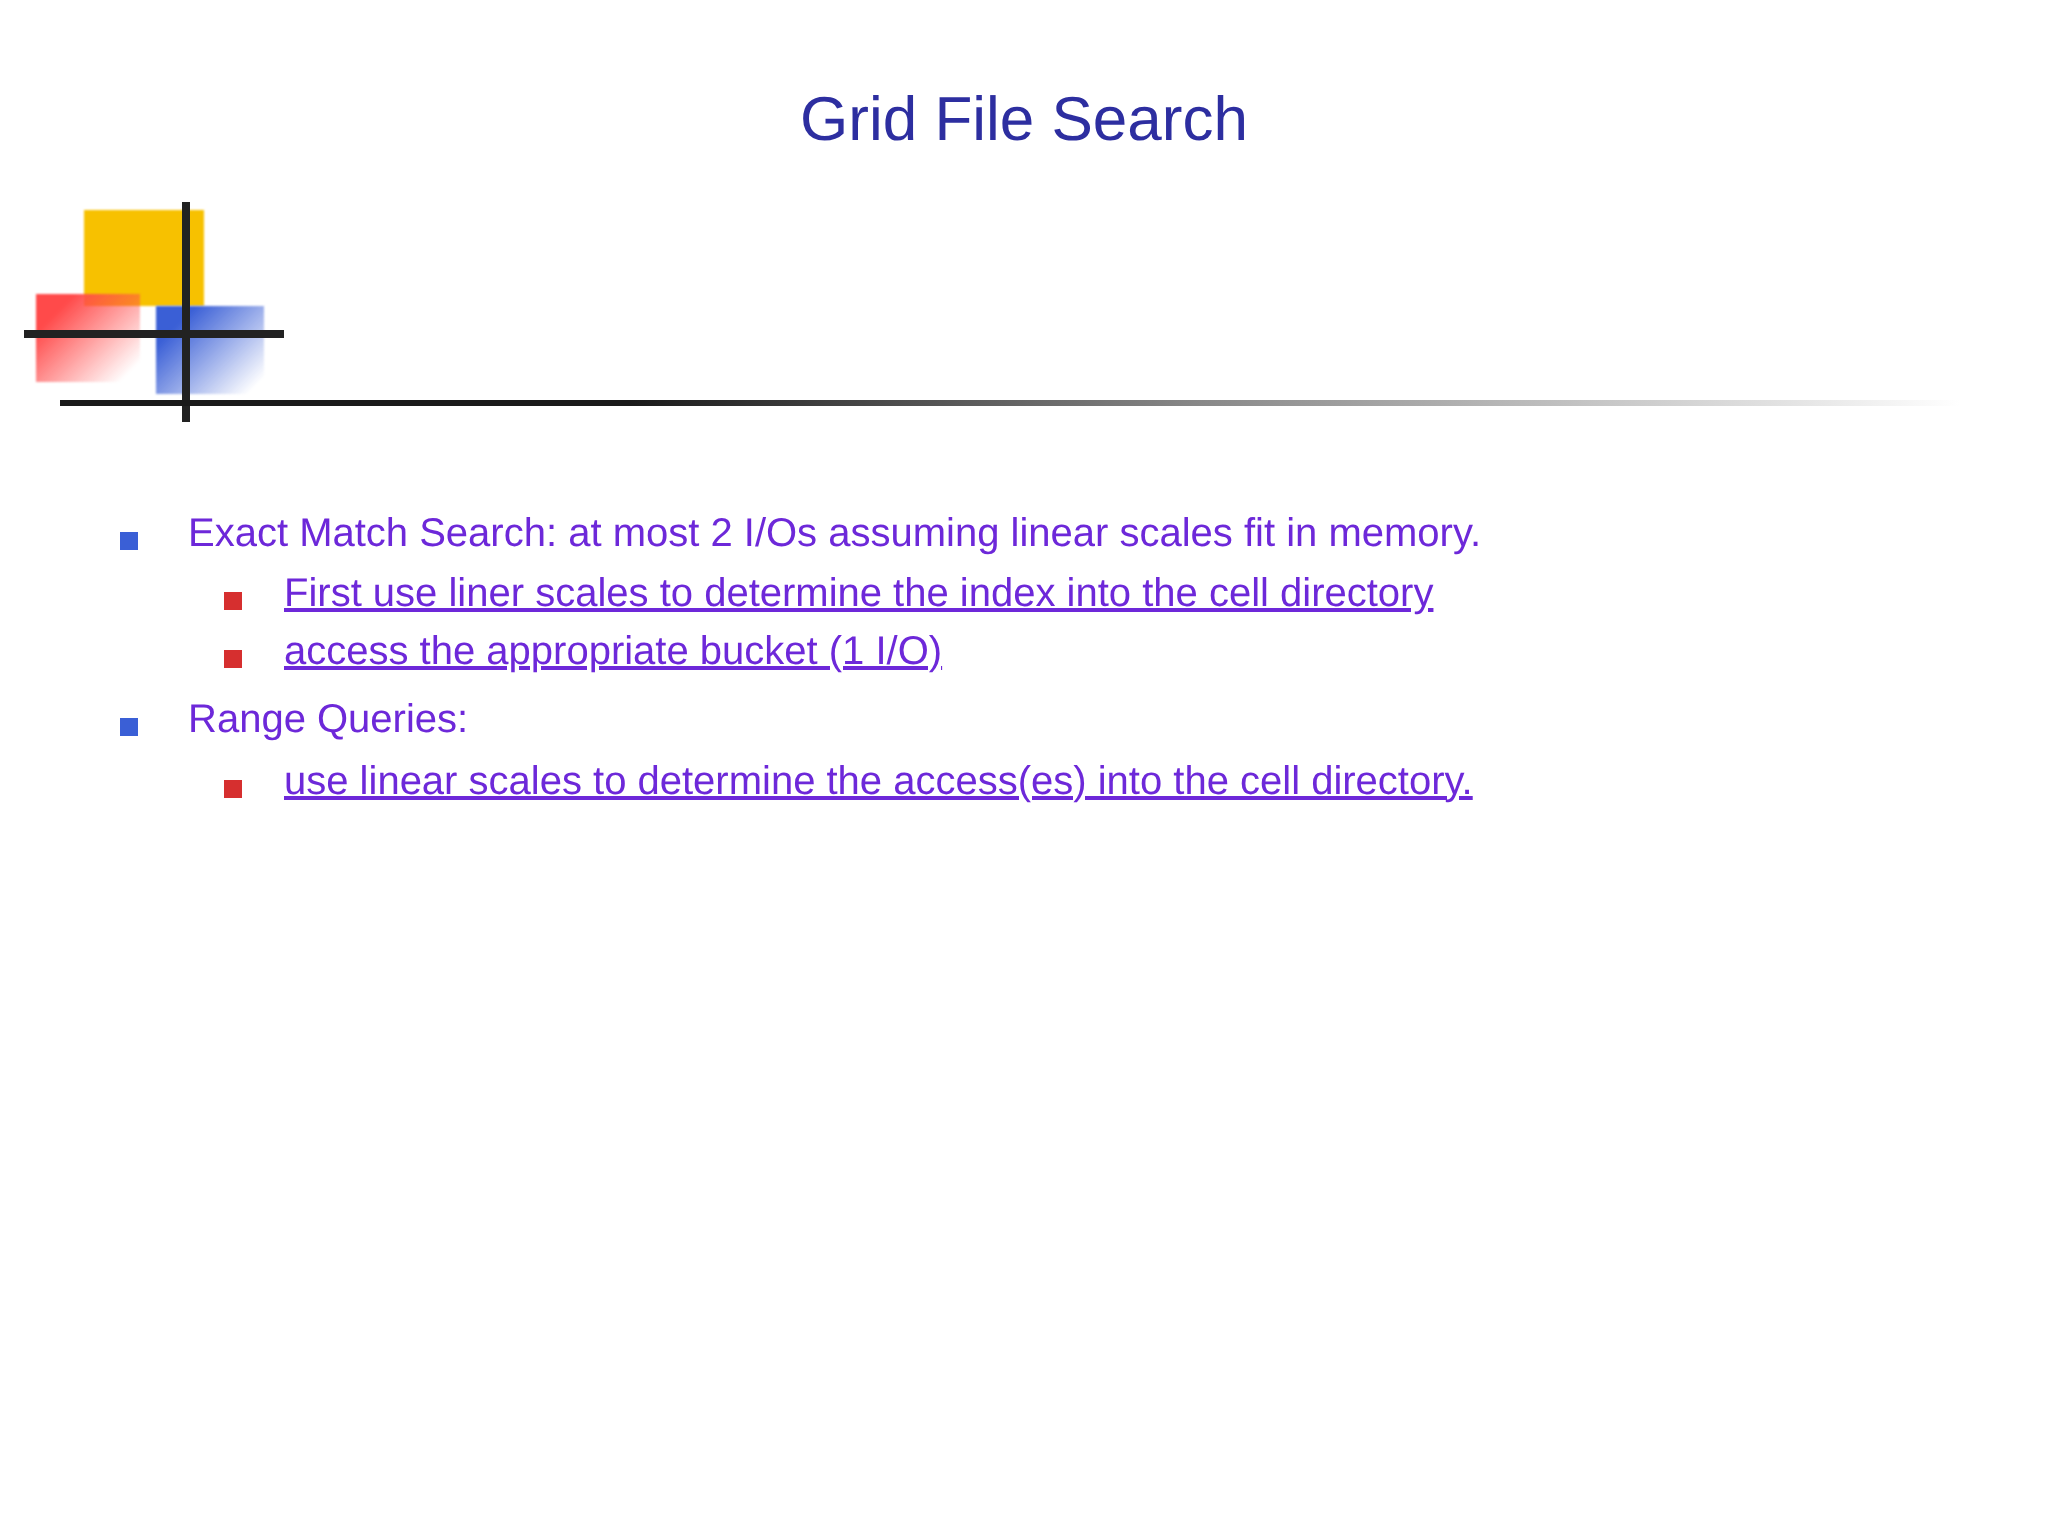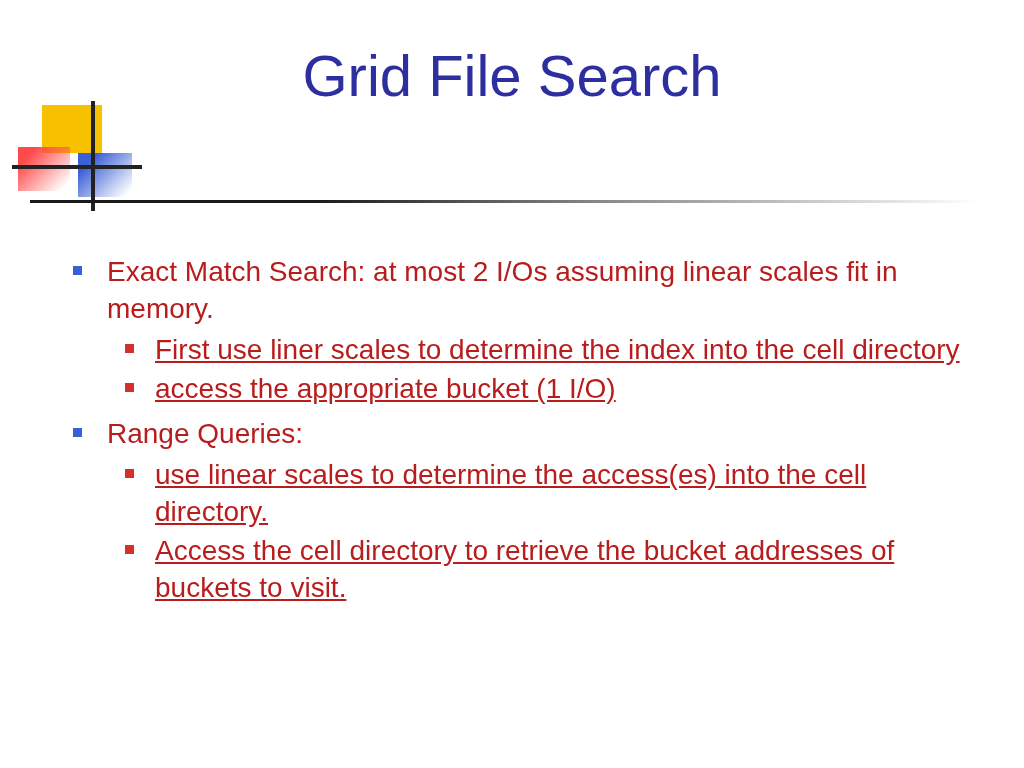--- a/index.html
+++ b/index.html
@@ -12,21 +12,21 @@
     overflow: hidden;
   }
 
   
   .title {
     position: absolute;
     top: 42px;
     left: 0;
     width: 100%;
     text-align: center;
-    font-size: 58px;
+    font-size: 31px;
     color: #2d2ea0;
     font-weight: 400;
   }
 
   
   .decor {
     position: absolute;
     top: 105px;
     left: 18px;
     width: 200px;
@@ -70,25 +70,25 @@
     left: 30px;
     top: 200px;
     width: 950px;
     height: 3px;
     background: linear-gradient(to right, #1a1a1a 0%, #1a1a1a 30%, #888 60%, #e6e6e6 92%, #ffffff 100%);
   }
 
   
   .content {
     position: absolute;
-    left: 73px;
+    left: 60px;
     top: 254px;
     width: 910px;
-    color: #b91c1c;
-    font-size: 28px;
+    color: #6d28d9;
+    font-size: 20px;
     line-height: 1.32;
   }
   ul { list-style: none; }
 
   .lvl1 > li {
     position: relative;
     padding-left: 34px;
     margin-bottom: 8px;
   }
   .lvl1 > li::before {
@@ -142,17 +142,16 @@
       <span>Exact Match Search: at most 2 I/Os assuming linear scales fit in memory.</span>
       <ul class="lvl2">
         <li><span>First use liner scales to determine the index into the cell directory</span></li>
         <li><span>access the appropriate bucket (1 I/O)</span></li>
       </ul>
     </li>
     <li>
       <span>Range Queries:</span>
       <ul class="lvl2">
         <li><span>use linear scales to determine the access(es) into the cell directory.</span></li>
-        <li><span>Access the cell directory to retrieve the bucket addresses of buckets to visit.</span></li>
       </ul>
     </li>
   </ul>
 </div>
 
 </body></html>

